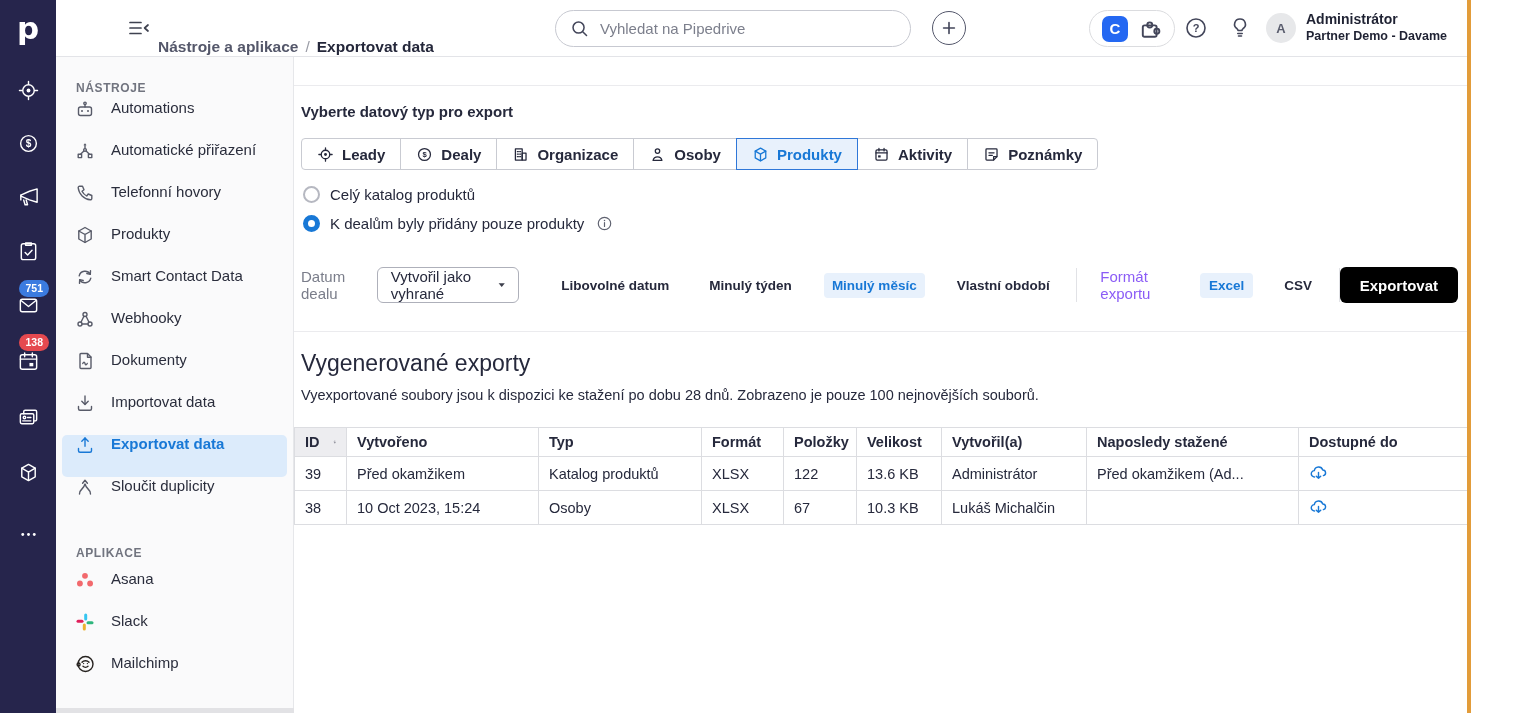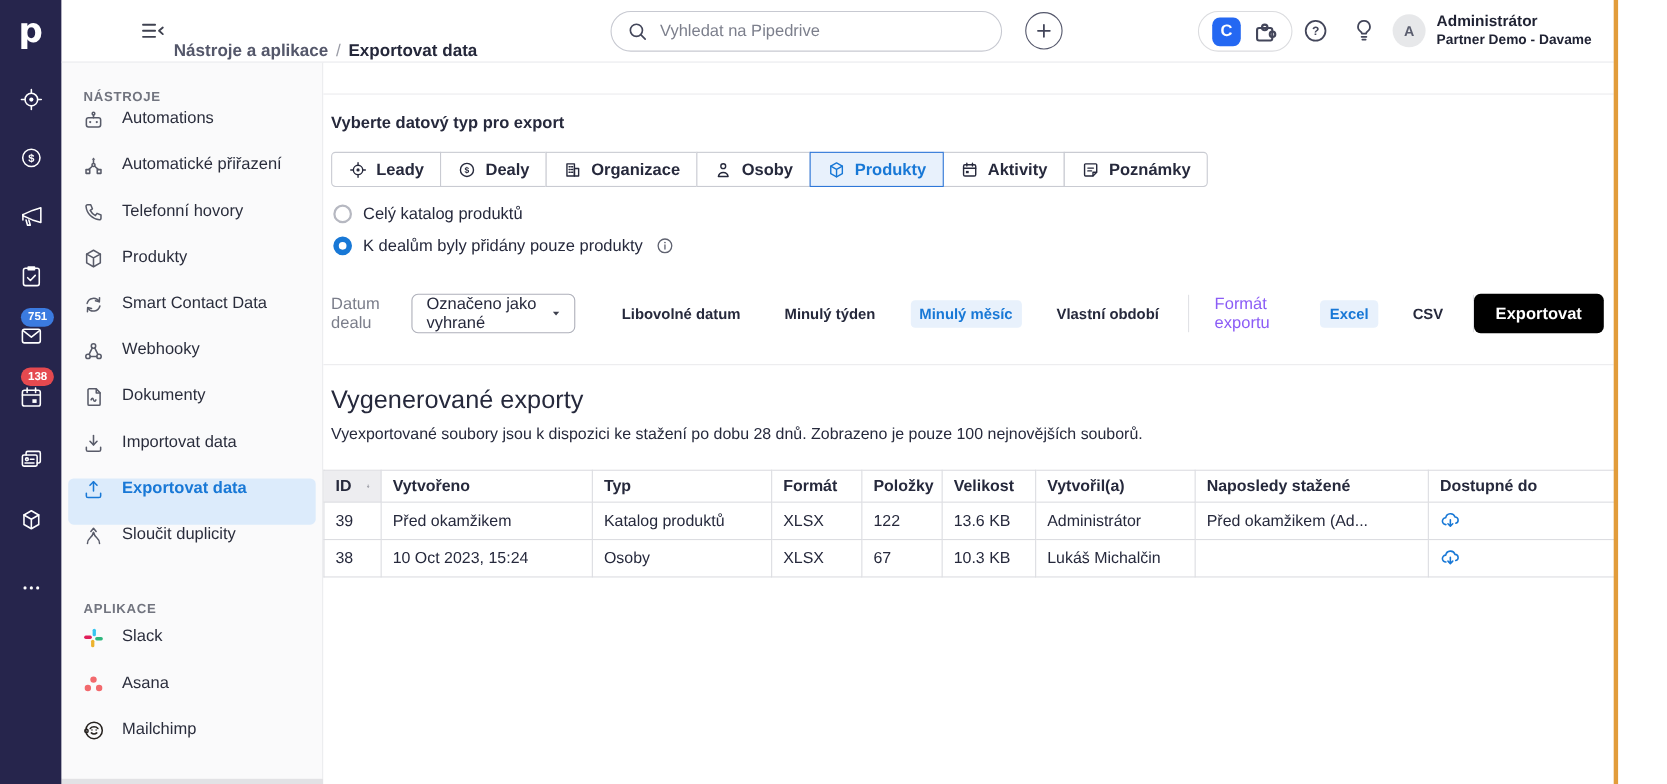--- a/index.html
+++ b/index.html
@@ -292,34 +292,34 @@
         <path d="M4.5,17 c0,-5.5 4.5,-4.5 5.3,-9.8 M15.5,17 c0,-5.5 -4.5,-4.5 -5.3,-9.8"></path>
         <path d="M7.6,6.2 L10,3.3 l2.4,2.9"></path>
       </svg>
     <span class="lbl">Sloučit duplicity</span>
   </div>
 
   <div class="side-title apps">APLIKACE</div>
 
   <div class="side-item">
     <svg class="sic nofill" viewBox="0 0 20 20">
+        <circle cx="10" cy="5.8" r="2.9" fill="#F2696D"></circle>
+        <circle cx="4.9" cy="13.5" r="2.9" fill="#F2696D"></circle>
+        <circle cx="15.1" cy="13.5" r="2.9" fill="#F2696D"></circle>
+      </svg>
+    <span class="lbl">Asana</span>
+  </div>
+  <div class="side-item">
+    <svg class="sic nofill" viewBox="0 0 20 20">
         <rect x="9.2" y="1.5" width="3" height="7" rx="1.5" fill="#36C5F0"></rect>
         <rect x="11.5" y="9.2" width="7" height="3" rx="1.5" fill="#2EB67D"></rect>
         <rect x="7.8" y="11.5" width="3" height="7" rx="1.5" fill="#ECB22E"></rect>
         <rect x="1.5" y="7.8" width="7" height="3" rx="1.5" fill="#E01E5A"></rect>
       </svg>
     <span class="lbl">Slack</span>
-  </div>
-  <div class="side-item">
-    <svg class="sic nofill" viewBox="0 0 20 20">
-        <circle cx="10" cy="5.8" r="2.9" fill="#F2696D"></circle>
-        <circle cx="4.9" cy="13.5" r="2.9" fill="#F2696D"></circle>
-        <circle cx="15.1" cy="13.5" r="2.9" fill="#F2696D"></circle>
-      </svg>
-    <span class="lbl">Asana</span>
   </div>
   <div class="side-item">
     <svg class="sic" viewBox="0 0 20 20" style="stroke:#26221f">
         <circle cx="10.5" cy="10" r="7.5"></circle>
         <circle cx="3.6" cy="10.5" r="1.5"></circle>
         <path d="M7,8.3 a4.2,3.6 0 0 1 7,0"></path>
         <circle cx="8.6" cy="9.6" r="0.7" fill="#26221f" stroke="none"></circle>
         <circle cx="12.4" cy="9.6" r="0.7" fill="#26221f" stroke="none"></circle>
         <path d="M8,12.3 a3.2,2.4 0 0 0 5,0"></path>
       </svg>
@@ -399,21 +399,21 @@
     <svg class="info-ic" width="17" height="17" viewBox="0 0 20 20" fill="none" stroke="#5f6270" stroke-width="1.4">
         <circle cx="10" cy="10" r="7.3"></circle>
         <path d="M10,9 v4.5" stroke-linecap="round"></path>
         <circle cx="10" cy="6.4" r="0.9" fill="#5f6270" stroke="none"></circle>
       </svg>
   </div>
 
   <div class="filter-row">
     <span class="f-label">Datum dealu</span>
     <div class="dropdown">
-      <span>Označeno jako vyhrané</span>
+      <span>Vytvořil jako vyhrané</span>
       <svg width="11" height="8" viewBox="0 0 12 8">
           <path d="M1,1.2 h10 L6,7.2 z" fill="#3c3f4c"></path>
         </svg>
     </div>
     <span class="qopt" style="margin-left:34px">Libovolné datum</span>
     <span class="qopt">Minulý týden</span>
     <span class="qopt sel">Minulý měsíc</span>
     <span class="qopt">Vlastní období</span>
     <span class="vdiv"></span>
     <span class="fmt-label">Formát exportu</span>

